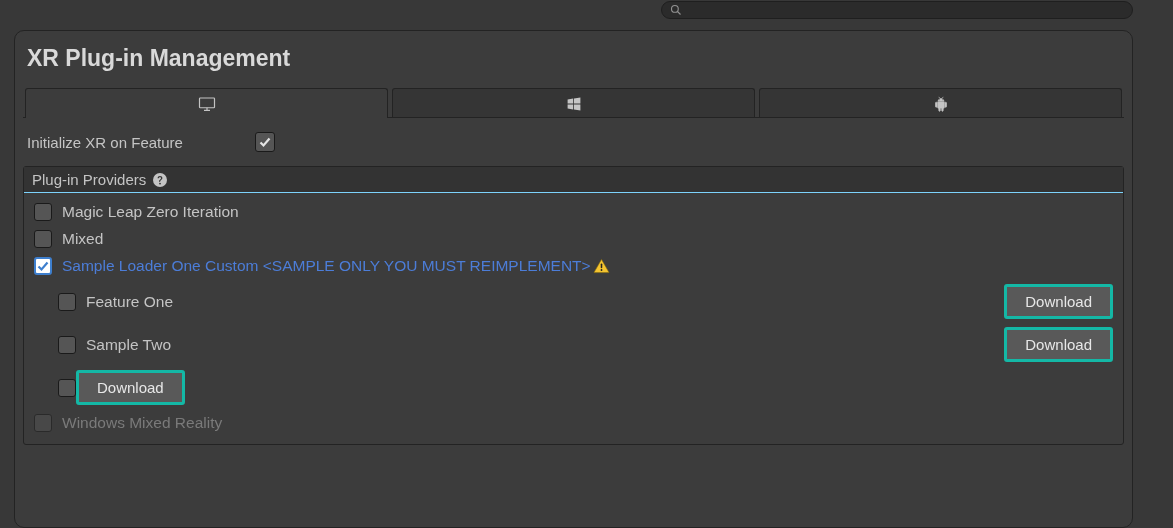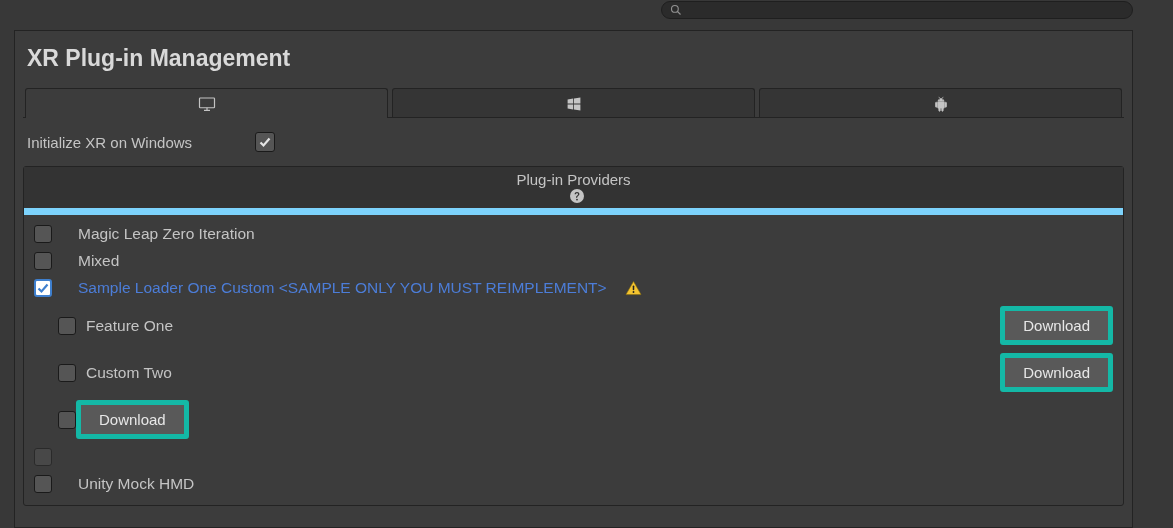--- a/index.html
+++ b/index.html
@@ -35,21 +35,21 @@
   .search-wrap .icon { width: 12px; height: 12px; margin-right: 4px; opacity: .7; }
   .search-wrap input {
     flex: 1; background: transparent; border: none; outline: none;
     color: #c4c4c4; font-size: 12px;
   }
 
   
   .outer {
     margin: 10px 40px 0 14px;
     border: 1px solid #232323;
-    border-radius: 0;
+    border-radius: 10px;
     background: #3c3c3c;
     flex: 1;
     padding: 14px 8px 16px 8px;
     display: flex;
     flex-direction: column;
   }
   .title {
     font-size: 23px;
     font-weight: 600;
     color: #d9d9d9;
@@ -121,45 +121,43 @@
   
   .prov-box {
     border: 1px solid #232323;
     border-radius: 3px;
     background: #3c3c3c;
     display: flex;
     flex-direction: column;
   }
   .prov-header {
     background: #333333;
-    border-bottom: 7px solid #7dd3fc;
+    border-bottom: 1px solid #7dd3fc;
     padding: 4px 8px;
     display: flex;
     align-items: center;
     font-size: 15px;
     color: #c4c4c4;
-    flex-direction: column;
   }
   .prov-header .help {
     margin-left: 6px;
     width: 16px; height: 16px;
   }
 
   .prov-list {
     padding: 10px 10px 12px 10px;
     display: flex;
     flex-direction: column;
     gap: 9px;
   }
   .prov-item {
     display: flex;
     align-items: center;
     font-size: 15.5px;
     color: #c4c4c4;
-    gap: 16px;
   }
   .prov-item .chk { margin-right: 10px; }
   .prov-item.highlight { color: #4c7dd8; }
   .prov-item.dim { color: #7a7a7a; }
   .prov-item .warn { margin-left: 2px; }
   .warn-tri { width: 17px; height: 16px; }
 
   .feat-list {
     display: flex;
     flex-direction: column;
@@ -171,21 +169,21 @@
     align-items: center;
   }
   .feat-row .lbl {
     flex: 1;
     font-size: 15.5px;
     color: #c4c4c4;
     padding-left: 10px;
   }
   .dl-btn {
     background: #595959;
-    border: 5px solid #14b8a6;
+    border: 3px solid #14b8a6;
     border-radius: 3px;
     color: #e7e7e7;
     padding: 6px 18px;
     font-size: 15px;
     cursor: pointer;
   }
 </style>
 </head>
 <body>
 
@@ -223,21 +221,21 @@
             <path fill="#c4c4c4" d="M5.5 8h9v8a1 1 0 0 1-1 1H13v3a1 1 0 0 1-2 0v-3H9v3a1 1 0 0 1-2 0v-3H6.5a1 1 0 0 1-1-1V8Zm-2 .5a1 1 0 0 1 1 1v5a1 1 0 0 1-2 0v-5a1 1 0 0 1 1-1Zm13 0a1 1 0 0 1 1 1v5a1 1 0 0 1-2 0v-5a1 1 0 0 1 1-1ZM6 7c.3-2 2-3.5 4-3.5S13.7 5 14 7H6Zm1-5.8 1 1.5M13 1.2l-1 1.5" stroke="#c4c4c4" stroke-width="1"></path>
             <circle cx="8" cy="5.3" r=".6" fill="#3c3c3c"></circle>
             <circle cx="12" cy="5.3" r=".6" fill="#3c3c3c"></circle>
           </svg>
       </div>
     </div>
 
     <div class="tab-body">
 
       <div class="init-row">
-        <span class="lbl">Initialize XR on Windows</span>
+        <span class="lbl">Initialize XR on Feature</span>
         <span class="chk checked">
           <svg class="tick" viewBox="0 0 14 14">
               <polyline points="2.5,7.5 5.5,10.5 11.5,3.5"></polyline>
             </svg>
         </span>
       </div>
 
       <div class="prov-box">
         <div class="prov-header">
           <span>Plug-in Providers</span>
@@ -275,36 +273,33 @@
           </div>
 
           <div class="feat-list">
             <div class="feat-row">
               <span class="chk small"></span>
               <span class="lbl">Feature One</span>
               <button class="dl-btn">Download</button>
             </div>
             <div class="feat-row">
               <span class="chk small"></span>
-              <span class="lbl">Custom Two</span>
+              <span class="lbl">Sample Two</span>
               <button class="dl-btn">Download</button>
             </div>
             <div class="feat-row">
               <span class="chk small"></span>
               <button class="dl-btn">Download</button>
             </div>
           </div>
 
           <div class="prov-item dim">
             <span class="chk small disabled"></span>
-          </div>
-
-          <div class="prov-item">
-            <span class="chk small"></span>
-            <span>Unity Mock HMD</span>
-          </div>
+            <span>Windows Mixed Reality</span>
+          </div>
+
 
         </div>
       </div>
 
     </div>
   </div>
 </div>
 
 </body></html>

